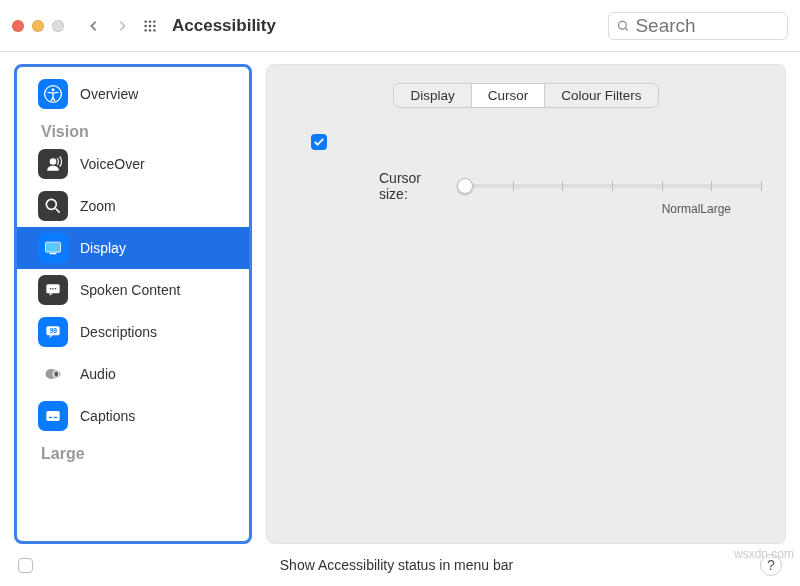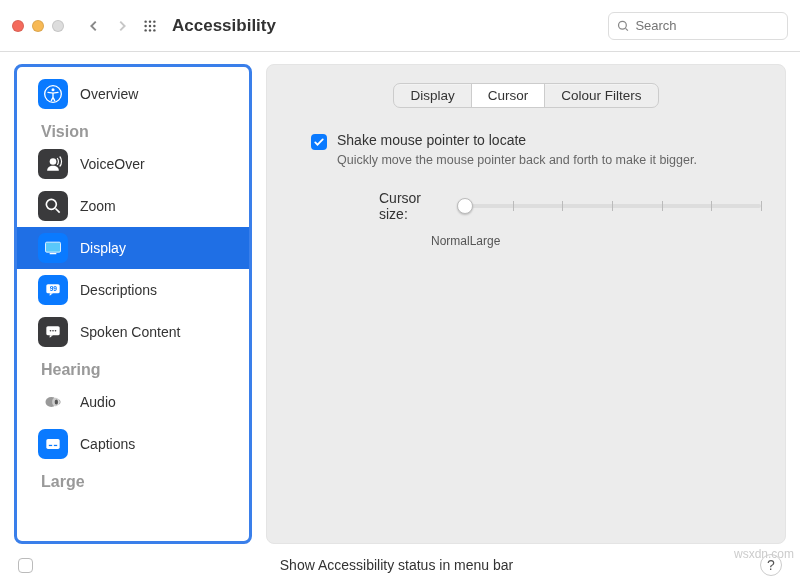--- a/index.html
+++ b/index.html
@@ -31,21 +31,21 @@
     .navbtn svg { width: 14px; height: 14px; }
     .grid-btn { color: #555; }
     .title { font-size: 17px; font-weight: 600; color: #333; margin-left: 8px; flex: 0 0 auto; }
     .spacer { flex: 1; }
     .search {
       display: flex; align-items: center;
       background: #fff; border: 1px solid #ddd; border-radius: 6px;
       padding: 4px 8px; width: 180px; height: 28px; color: #999; gap: 6px;
     }
     .search svg { width: 14px; height: 14px; color: #888; }
-    .search input { border: none; outline: none; font-size: 13px; width: 100%; color: #4d7c0f; background: transparent; }
+    .search input { border: none; outline: none; font-size: 19px; width: 100%; color: #4d7c0f; background: transparent; }
     .content { display: flex; height: calc(100% - 52px - 42px); padding: 12px 14px 0 14px; gap: 14px; }
     .sidebar {
       width: 238px; border: 3px solid #3a7fea; border-radius: 8px;
       background: #fff; overflow-y: auto; padding: 6px 0;
     }
     .side-item {
       display: flex; align-items: center; gap: 12px;
       padding: 6px 21px; font-size: 14px; color: #333; cursor: default;
     }
     .side-item.selected { background: #1f6fe5; color: #fff; }
@@ -90,21 +90,21 @@
     .track-line {
       position: absolute; left: 0; right: 0; top: 10px; height: 4px;
       background: #ddd; border-radius: 2px;
     }
     .tick { position: absolute; top: 7px; width: 1px; height: 10px; background: #bbb; }
     .knob {
       position: absolute; left: -6px; top: 4px; width: 16px; height: 16px;
       background: #fff; border-radius: 50%; border: 0.5px solid #bbb;
       box-shadow: 0 1px 2px rgba(0,0,0,0.2);
     }
-    .slider-ends { display: flex; justify-content: flex-start; width: 300px; margin-left: 140px; margin-top: 12px; font-size: 12px; color: #555;}
+    .slider-ends { display: flex; justify-content: flex-end; width: 300px; margin-left: 140px; margin-top: 0; font-size: 12px; color: #555;}
     .footer {
       height: 42px; display: flex; align-items: center; padding: 0 18px;
       gap: 10px;
       text-align: center;
     }
     .foot-chk {
       width: 15px; height: 15px; border: 1px solid #bbb; border-radius: 4px; background: #fff;
     }
     .foot-label { font-size: 14px; color: #333; flex: 1; }
     .help {
@@ -193,43 +193,42 @@
     <div class="side-item selected">
       <div class="side-icon" style="background:#0a7aff">
         <svg viewBox="0 0 24 24">
             <rect x="3" y="5" width="18" height="12" rx="1.5" fill="#5ac8fa" stroke="#fff" stroke-width="1"></rect>
             <rect x="8" y="18" width="8" height="1.5" fill="#fff"></rect>
           </svg>
       </div>
       <span>Display</span>
     </div>
     <div class="side-item">
-      <div class="side-icon" style="background:#0a7aff">
-        <svg viewBox="0 0 24 24" fill="#fff">
-            <rect x="4" y="5" width="16" height="11" rx="2"></rect>
-            <path d="M8 16l0 3 4-3"></path>
-            <text x="8" y="13.5" font-size="8" font-weight="700" fill="#0a7aff">99</text>
-          </svg>
-      </div>
-      <span>Descriptions</span>
-    </div>
-    <div class="side-item">
       <div class="side-icon" style="background:#3a3a3c">
         <svg viewBox="0 0 24 24" fill="#fff">
             <rect x="4" y="5" width="16" height="11" rx="2"></rect>
             <path d="M8 16l0 3 4-3"></path>
             <circle cx="9" cy="10.5" r="1" fill="#3a3a3c"></circle>
             <circle cx="12" cy="10.5" r="1" fill="#3a3a3c"></circle>
             <circle cx="15" cy="10.5" r="1" fill="#3a3a3c"></circle>
           </svg>
       </div>
       <span>Spoken Content</span>
     </div>
-
-    <div class="cat">Hearing</div>
+    <div class="side-item">
+      <div class="side-icon" style="background:#0a7aff">
+        <svg viewBox="0 0 24 24" fill="#fff">
+            <rect x="4" y="5" width="16" height="11" rx="2"></rect>
+            <path d="M8 16l0 3 4-3"></path>
+            <text x="8" y="13.5" font-size="8" font-weight="700" fill="#0a7aff">99</text>
+          </svg>
+      </div>
+      <span>Descriptions</span>
+    </div>
+
     <div class="side-item">
       <div class="side-icon">
         <svg viewBox="0 0 24 24">
             <ellipse cx="10" cy="12" rx="7" ry="6" fill="#999"></ellipse>
             <ellipse cx="15" cy="12" rx="4" ry="5" fill="#ccc"></ellipse>
             <ellipse cx="16" cy="12" rx="2" ry="3" fill="#555"></ellipse>
             <path d="M19 9c2 2 2 4 0 6" stroke="#888" fill="none"></path>
           </svg>
       </div>
       <span>Audio</span>
@@ -255,24 +254,20 @@
         <div class="seg-btn active">Cursor</div>
         <div class="seg-btn">Colour Filters</div>
       </div>
     </div>
 
     <div class="setting-row">
       <div class="chk">
         <svg viewBox="0 0 16 16" fill="none" stroke-width="2.4" stroke-linecap="round">
             <path d="M3 8.5l3 3L13 4.5"></path>
           </svg>
-      </div>
-      <div>
-        <div class="setting-label">Shake mouse pointer to locate</div>
-        <div class="setting-desc">Quickly move the mouse pointer back and forth to make it bigger.</div>
       </div>
     </div>
 
     <div class="slider-row">
       <div class="slider-label">Cursor size:</div>
       <div class="slider-track">
         <div class="track-line"></div>
         <div class="tick" style="left:0%"></div>
         <div class="tick" style="left:16.66%"></div>
         <div class="tick" style="left:33.33%"></div>

